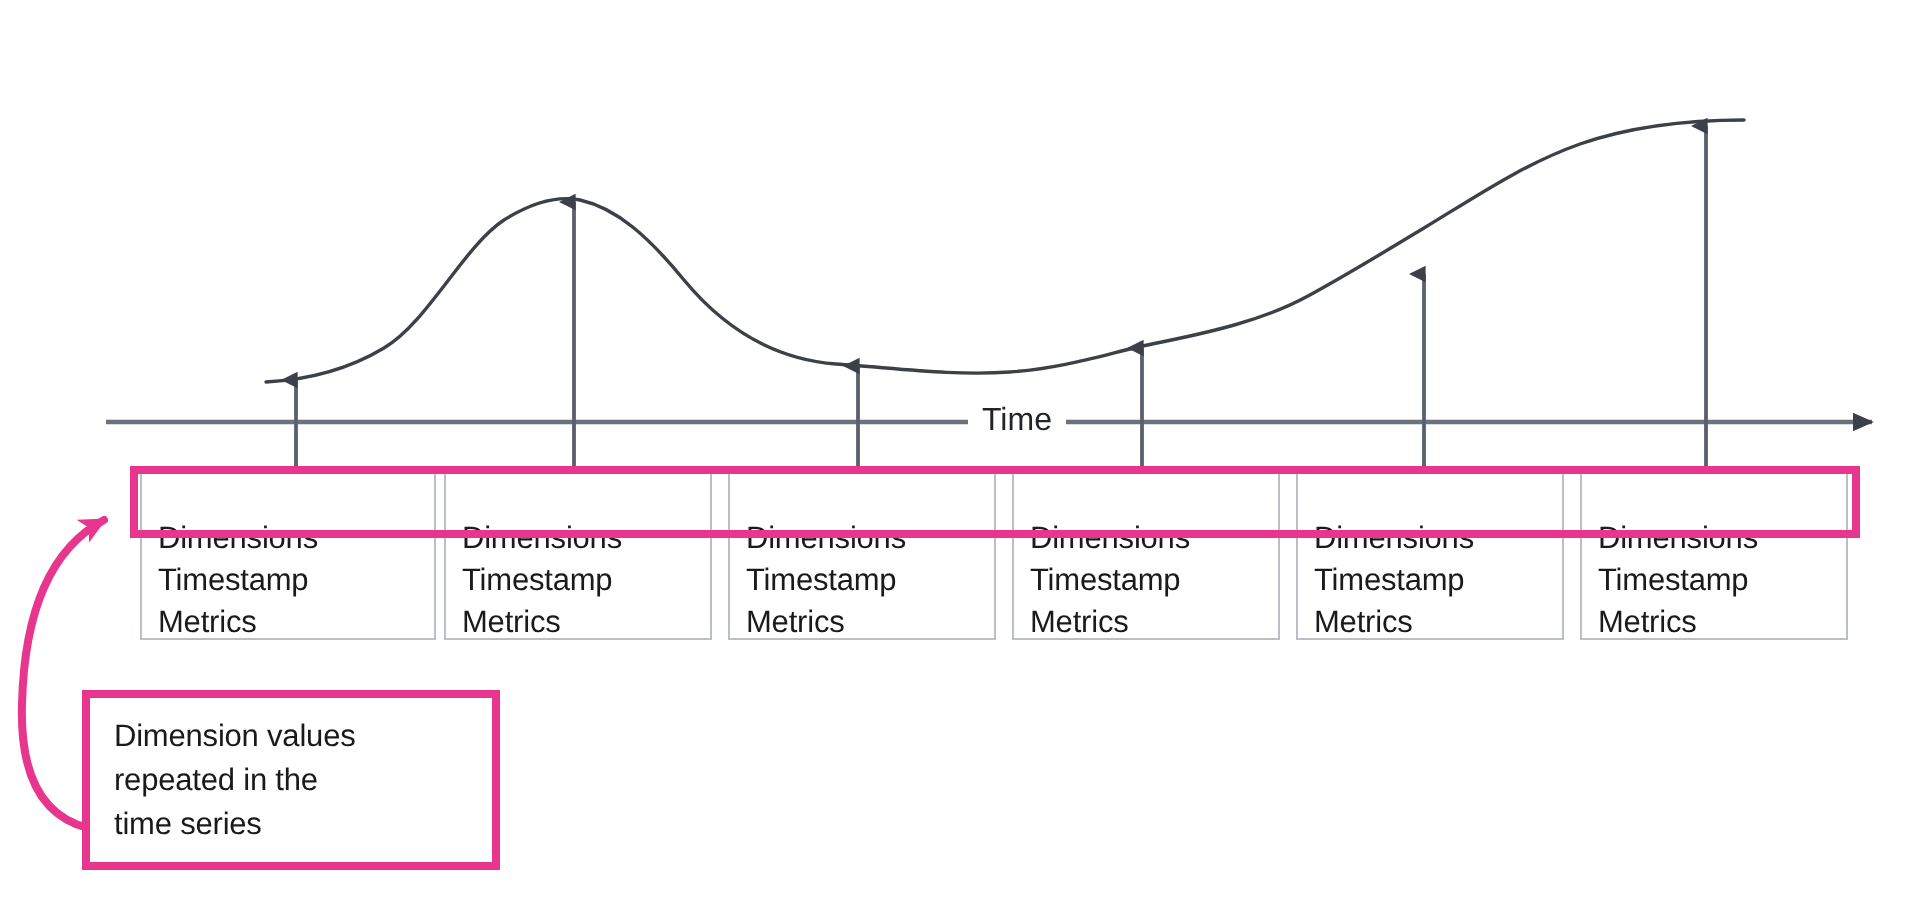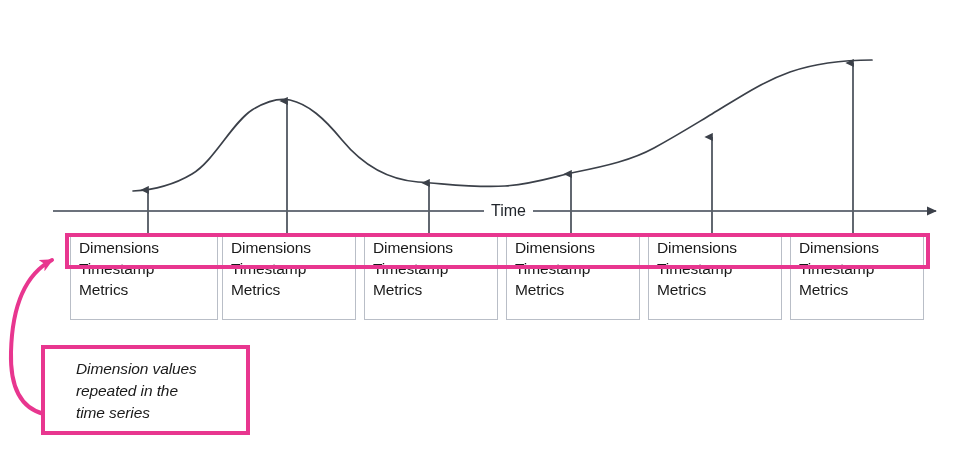--- a/index.html
+++ b/index.html
@@ -42,43 +42,42 @@
     pointer-events: auto;
   }
   .record-box .line {
     font-size: 15.5px;
     line-height: 21px;
     color: #1a1a1a;
     padding-left: 8px;
     white-space: nowrap;
     letter-spacing: -0.1px;
   }
-  .record-box .line.first { padding-top: 0; }
+  .record-box .line.first { padding-top: 22px; }
   .highlight-rect {
     position: absolute;
     box-sizing: border-box;
     border: 4px solid #e8368f;
     background: transparent;
     pointer-events: auto;
   }
   .callout-box {
     position: absolute;
     box-sizing: border-box;
     border: 4px solid #e8368f;
     background: #ffffff;
     pointer-events: auto;
   }
   .callout-box .ctext {
     font-size: 15.5px;
     line-height: 22px;
     color: #1a1a1a;
-    padding: 9px 0 0 31px;
+    padding: 9px 0 0 12px;
     white-space: pre-line;
     letter-spacing: -0.1px;
-    font-style: italic;
   }
   .axis-label {
     position: absolute;
     font-size: 16px;
     color: #21252b;
     background: #ffffff;
     padding: 0 7px;
     pointer-events: auto;
   }
 </style>

